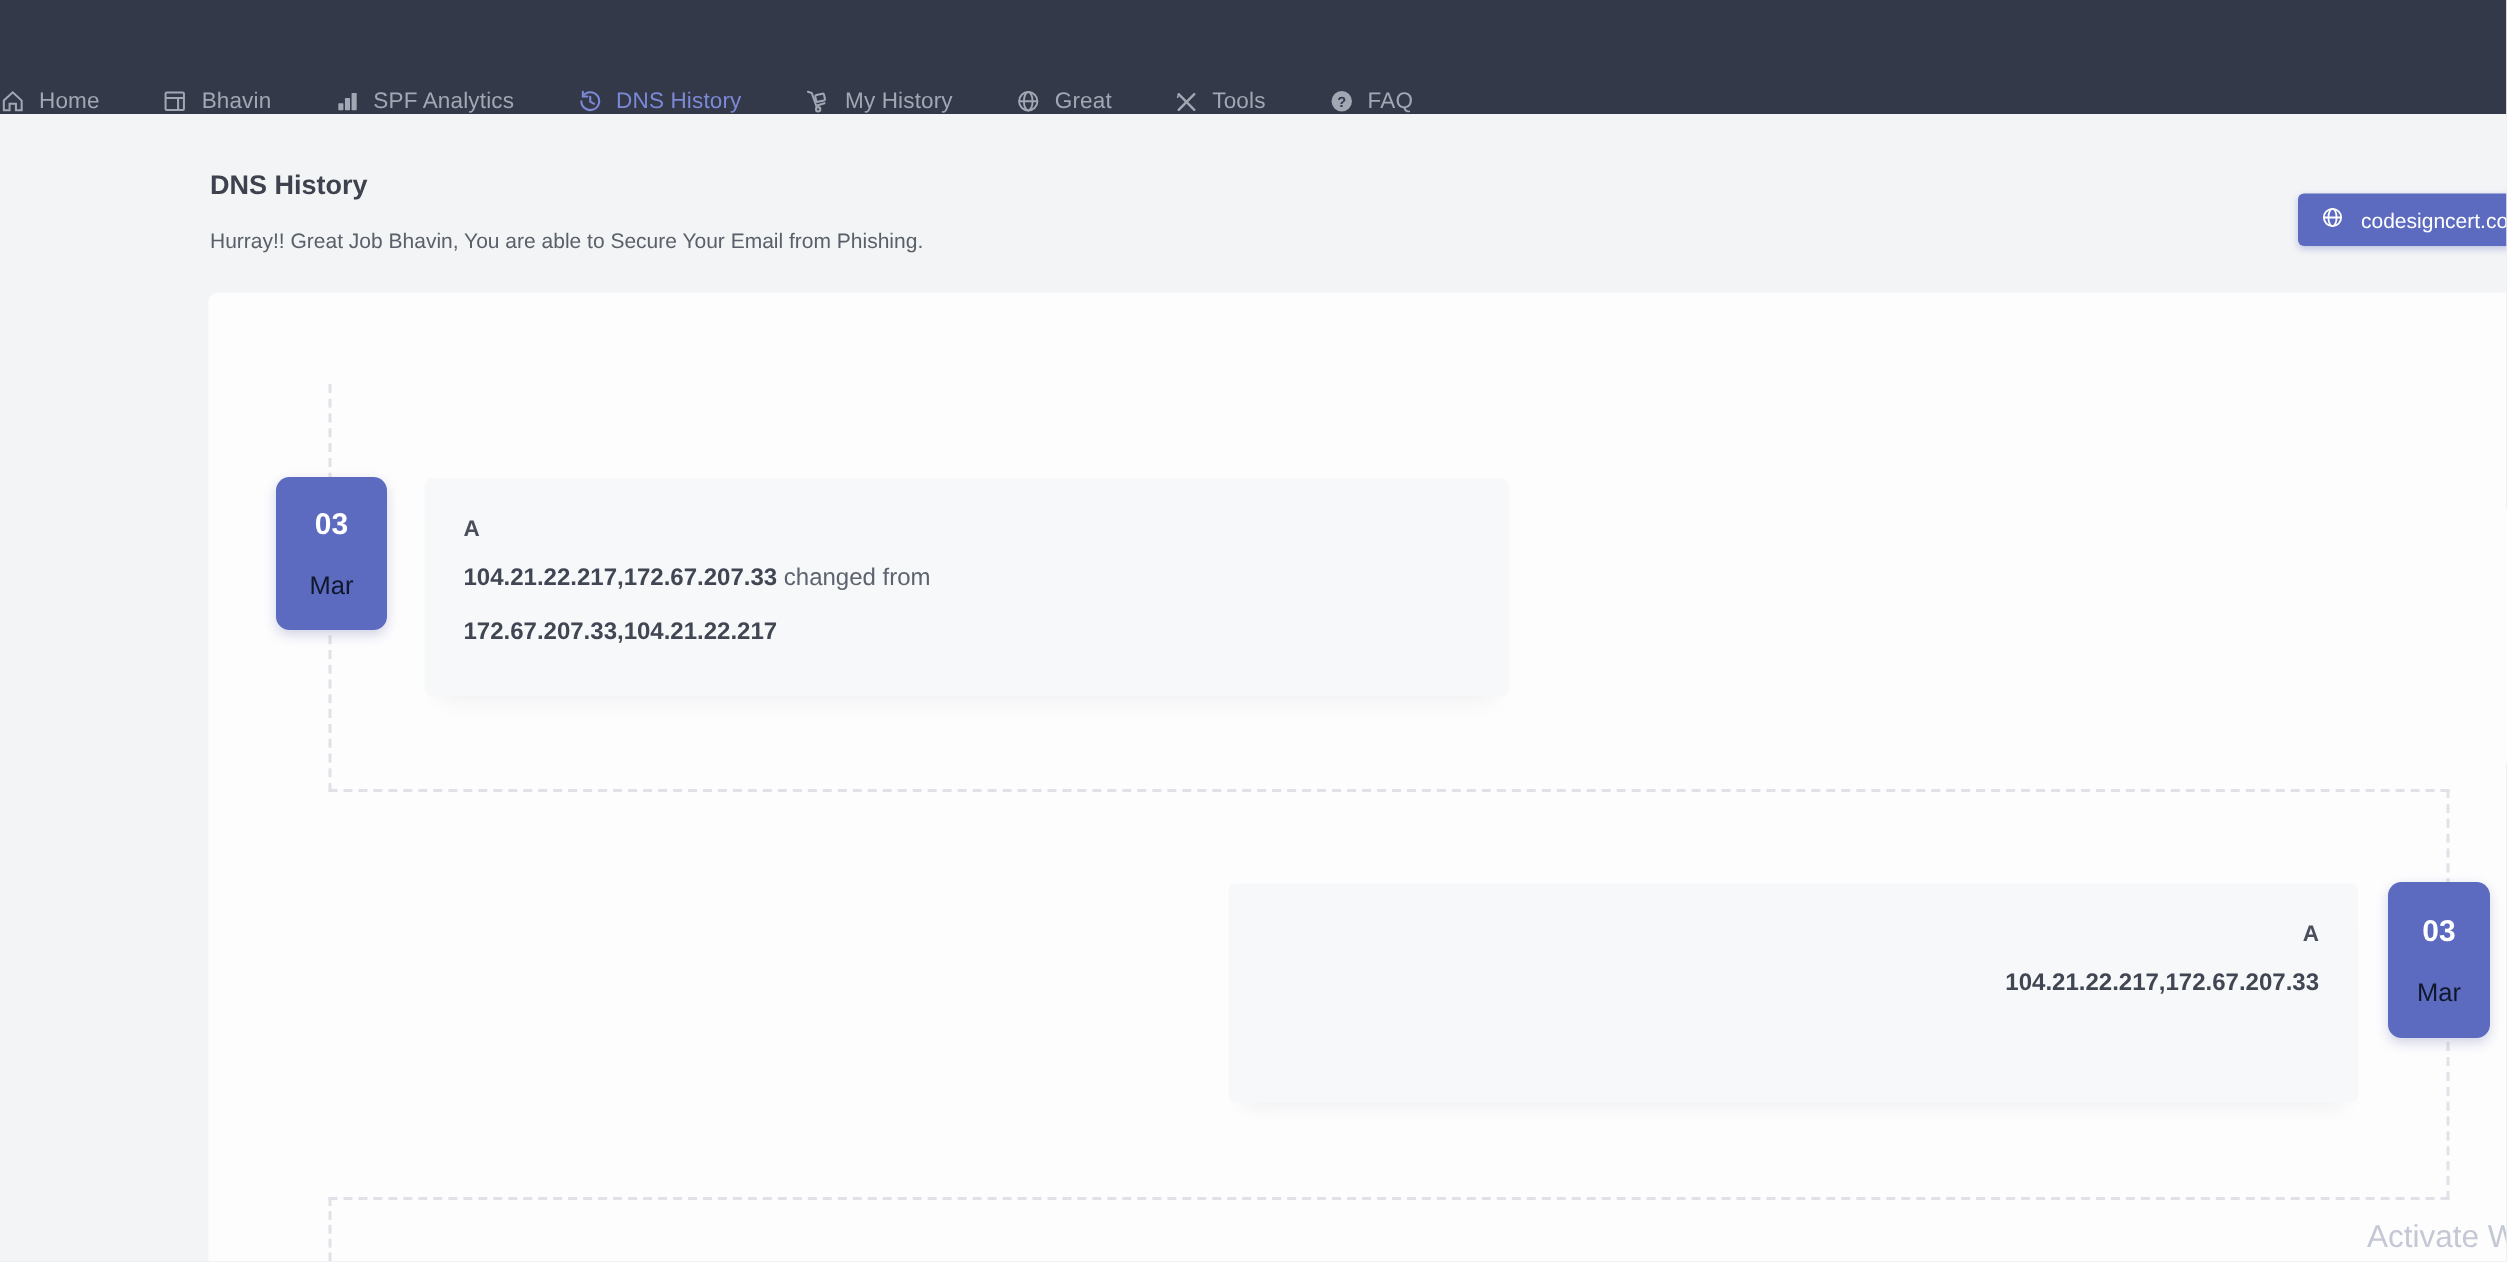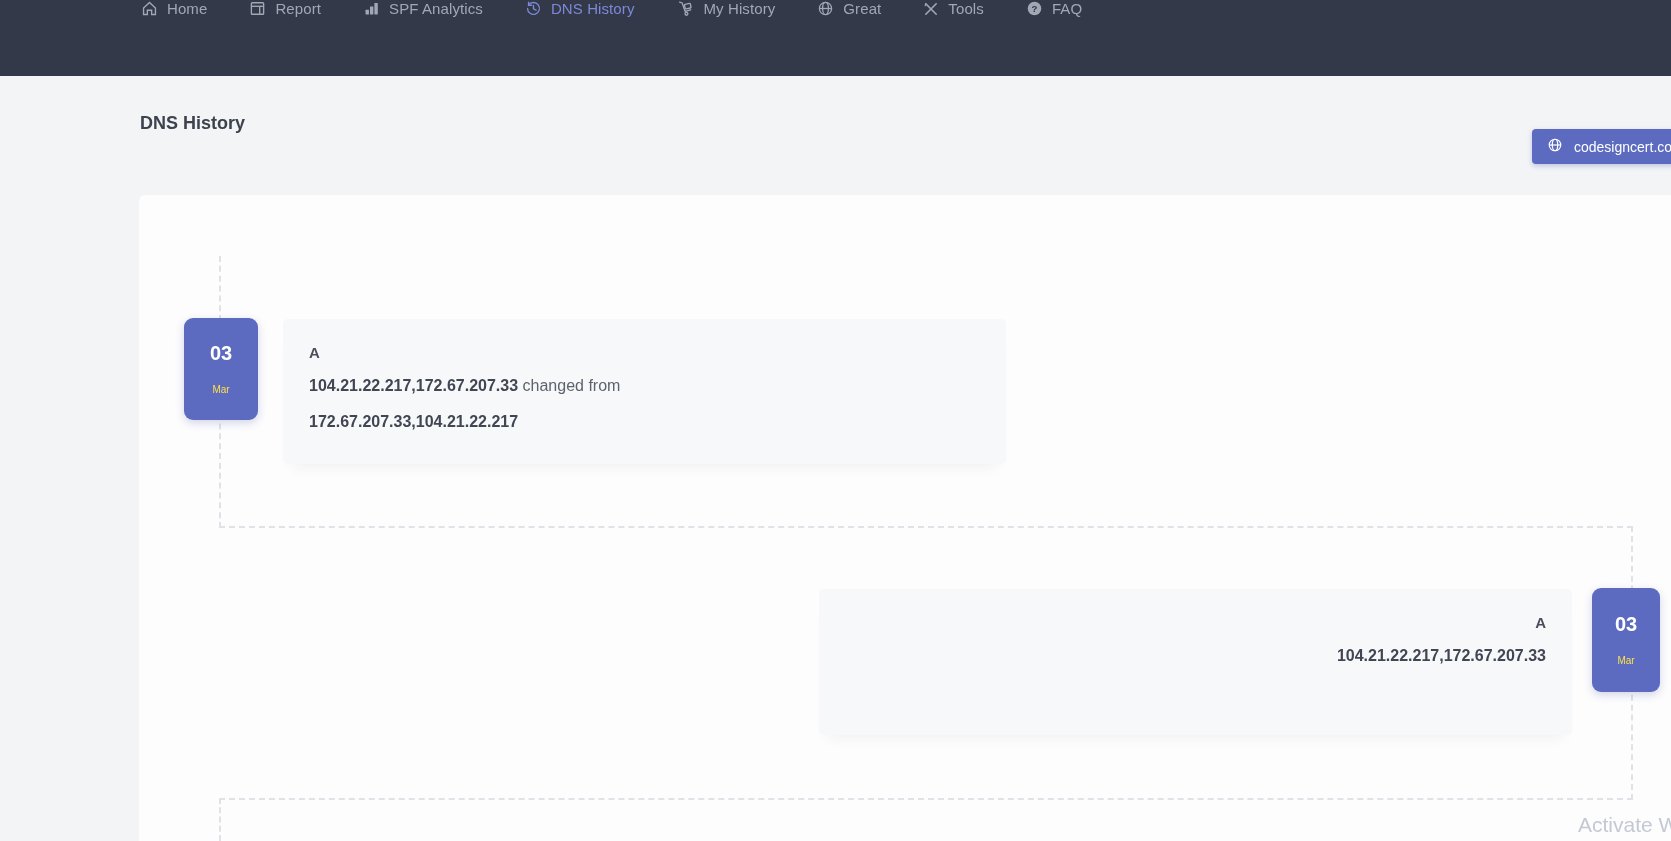--- a/index.html
+++ b/index.html
@@ -2,21 +2,21 @@
 <html><head>
 <meta charset="utf-8">
 <style>
   * { box-sizing: border-box; }
   html,body { margin:0; padding:0; background:#e9eaec; }
   body { font-family:"Liberation Sans", sans-serif; }
   .screen { position:relative; width:1671px; height:841px; overflow:hidden; background:#f3f4f6; }
 
   
   .navbar { position:absolute; top:0; left:0; width:1671px; height:76px; background:#333949;
-            display:flex; align-items:flex-start; padding-left:141px; gap:42px; }
+            display:flex; align-items:flex-end; gap:42px; }
   .nav-item { display:flex; align-items:center; gap:9px; color:#a2a7b4; font-size:15px;
               letter-spacing:.1px; cursor:pointer; white-space:nowrap; }
   .nav-item svg { display:block; }
   .nav-item.active { color:#7c89d6; }
 
   
   .page-title { position:absolute; left:140px; top:113px; font-size:18px; font-weight:bold; color:#3d424e; }
   .page-subtitle { position:absolute; left:140px; top:152px; font-size:14px; color:#596069; }
   .domain-btn { position:absolute; left:1532px; top:129px; height:35px; width:185px;
                 background:#5c6bc0; border-radius:4px; color:#ffffff; display:flex; align-items:center;
@@ -36,21 +36,21 @@
   .rail-h1 { left:219px; top:526px;  width:1414px; }
   .rail-r1 { left:1631px; top:526px; height:274px; }
   .rail-h2 { left:219px; top:798px;  width:1414px; }
   .rail-l2 { left:219px; top:798px;  height:43px;  }
 
   
   .date-badge { position:absolute; background:#5c6bc0; border-radius:9px; color:#fff; z-index:3;
                 display:flex; flex-direction:column; align-items:center; justify-content:center; gap:22px;
                 box-shadow:0 3px 8px rgba(60,70,140,.22); cursor:default; }
   .date-badge .day { font-size:20px; font-weight:bold; line-height:1; }
-  .date-badge .month { font-size:10px; color:#fde047; line-height:1; }
+  .date-badge .month { font-size:17px; color:#0f172a; line-height:1; }
   .badge-1 { left:184px; top:318px; width:74px; height:102px; }
   .badge-2 { left:1592px; top:588px; width:68px; height:104px; }
 
   
   .event-card { position:absolute; background:#f7f8fa; border-radius:5px; padding:25px 26px;
                 z-index:2; box-shadow:0 12px 14px -10px rgba(40,44,63,.07); }
   .card-1 { left:283px; top:319px; width:723px; height:145px; }
   .card-2 { left:819px; top:589px; width:753px; height:146px; text-align:right; }
   .record-type { font-size:15px; font-weight:bold; color:#4a4f5b; }
   .record-line { font-size:16px; color:#5d636e; margin-top:13px; line-height:1.45; }
@@ -77,21 +77,21 @@
     </div>
 
     <div class="nav-item">
       <span>
         <svg width="17" height="17" viewBox="0 0 20 20" fill="none" stroke="#a2a7b4" stroke-width="1.6">
           <rect x="2.8" y="3.2" width="14.4" height="13.6" rx="1"></rect>
           <line x1="2.8" y1="7.4" x2="17.2" y2="7.4"></line>
           <line x1="12.6" y1="7.4" x2="12.6" y2="16.8"></line>
         </svg>
       </span>
-      <span>Report</span>
+      <span>Bhavin</span>
     </div>
 
     <div class="nav-item">
       <span>
         <svg width="17" height="17" viewBox="0 0 20 20" fill="#a2a7b4">
           <rect x="3" y="11.5" width="4" height="5.5" rx="0.5"></rect>
           <rect x="8.2" y="7.5" width="4" height="9.5" rx="0.5"></rect>
           <rect x="13.4" y="3.5" width="4" height="13.5" rx="0.5"></rect>
         </svg>
       </span>
@@ -148,20 +148,21 @@
           <circle cx="10" cy="10" r="8" fill="#a2a7b4"></circle>
           <text x="10" y="14.2" text-anchor="middle" font-size="11.5" font-weight="bold" fill="#333949" font-family="Liberation Sans, sans-serif">?</text>
         </svg>
       </span>
       <span>FAQ</span>
     </div>
 
   </div>
 
   <div class="page-title">DNS History</div>
+  <div class="page-subtitle">Hurray!! Great Job Bhavin, You are able to Secure Your Email from Phishing.</div>
 
   <div class="domain-btn">
     <span>
       <svg width="16" height="16" viewBox="0 0 20 20" fill="none" stroke="#ffffff" stroke-width="1.5">
         <circle cx="10" cy="10" r="7.2"></circle>
         <line x1="2.8" y1="10" x2="17.2" y2="10"></line>
         <ellipse cx="10" cy="10" rx="3.4" ry="7.2"></ellipse>
       </svg>
     </span>
     <span>codesigncert.co</span>

